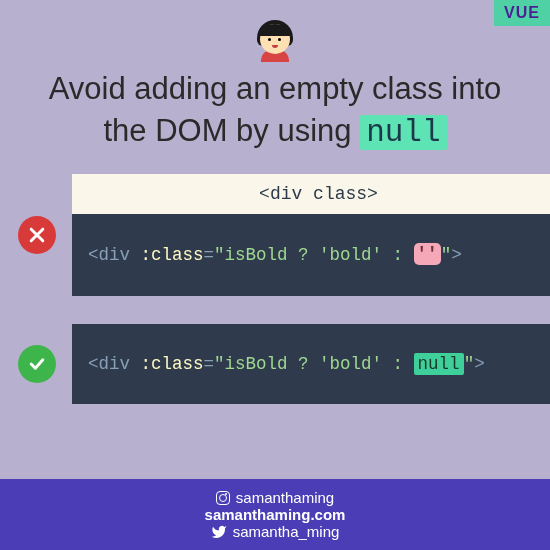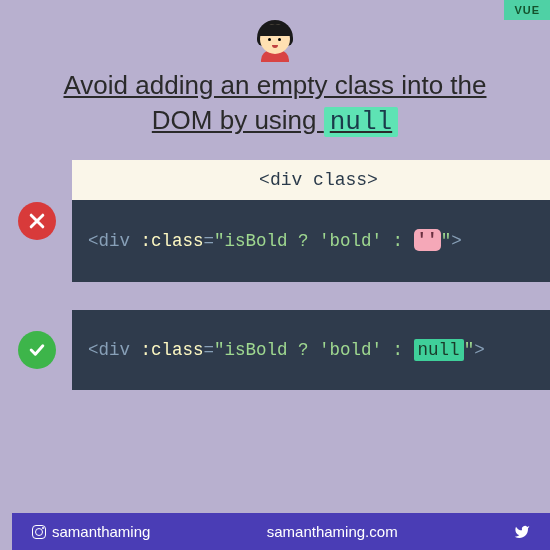--- a/index.html
+++ b/index.html
@@ -8,23 +8,23 @@
     height: 550px;
     background: #b8b0cf;
     font-family: -apple-system, BlinkMacSystemFont, "Segoe UI", sans-serif;
     position: relative;
     overflow: hidden;
   }
   .badge {
     position: absolute;
     top: 0; right: 0;
     background: #4fd1a5;
-    color: #14532d;
+    color: #4c1d95;
     font-weight: 900;
-    font-size: 11px;
+    font-size: 16px;
     padding: 4px 10px;
     letter-spacing: 1px;
   }
   .avatar {
     width: 40px; height: 40px;
     margin: 18px auto 10px;
     position: relative;
   }
   .avatar .face {
     width: 30px; height: 30px;
@@ -46,26 +46,25 @@
     background: #1a1a1a;
     border-radius: 50% 50% 0 0;
     top: 6px; left: 5px;
   }
   .avatar .eye { position: absolute; width: 3px; height: 3px; background: #000; border-radius: 50%; top: 20px; }
   .avatar .eye.l { left: 13px; } .avatar .eye.r { left: 23px; }
   .avatar .mouth { position: absolute; width: 6px; height: 3px; background: #c04040; border-radius: 0 0 6px 6px; top: 27px; left: 17px; }
   .avatar .body { position: absolute; width: 28px; height: 12px; background: #d84343; border-radius: 10px 10px 0 0; bottom: -4px; left: 6px; }
   .title {
     text-align: center;
-    font-size: 26px;
+    font-size: 31px;
     color: #2a2a2a;
     font-weight: 400;
     line-height: 1.35;
     margin: 6px 40px 20px;
-    text-decoration: underline;
   }
   .title .hl {
     background: #5ee3b4;
     font-family: "Courier New", monospace;
     padding: 0 6px;
     border-radius: 2px;
     color: #1a3a4a;
   }
   .example {
     margin: 1px 0 28px 72px;
@@ -116,31 +115,32 @@
     top: -1px;
   }
   .code .null-badge {
     background: #3fcf9a;
     color: #1a3a2a;
     padding: 1px 4px;
     border-radius: 2px;
   }
   .footer {
     position: absolute;
-    bottom: 0; left: 12px; right: 0;
+    bottom: 0; left: 0; right: 0;
     background: #4a3db5;
     color: #fff;
     display: flex;
     justify-content: space-between;
     align-items: center;
     padding: 10px 20px;
     font-size: 15px;
+    flex-direction: column;
   }
   .footer .item { display: flex; align-items: center; gap: 6px; }
-  .footer .item.center { font-weight: 400; }
+  .footer .item.center { font-weight: 700; }
   .footer svg { width: 16px; height: 16px; fill: #fff; }
   .ig { width: 14px; height: 14px; border: 1.8px solid #fff; border-radius: 4px; position: relative; }
   .ig::after { content:""; position:absolute; width:6px; height:6px; border:1.6px solid #fff; border-radius:50%; top:2px; left:2px; }
   .ig::before { content:""; position:absolute; width:2px; height:2px; background:#fff; border-radius:50%; top:1.5px; right:1.5px; }
 </style>
 </head>
 <body>
 
 <div class="badge">VUE</div>
 
@@ -186,14 +186,15 @@
     <span class="ig"></span>
     <span>samanthaming</span>
   </div>
   <div class="item center">
     <span>samanthaming.com</span>
   </div>
   <div class="item">
     <svg viewBox="0 0 24 24">
         <path d="M23 3a10.9 10.9 0 01-3.14 1.53A4.48 4.48 0 0012 8.5v1A10.66 10.66 0 013 4s-4 9 5 13a11.64 11.64 0 01-7 2c9 5 20 0 20-11.5a4.5 4.5 0 00-.08-.83A7.72 7.72 0 0023 3z"></path>
       </svg>
+    <span>samantha_ming</span>
   </div>
 </div>
 
 </body></html>

